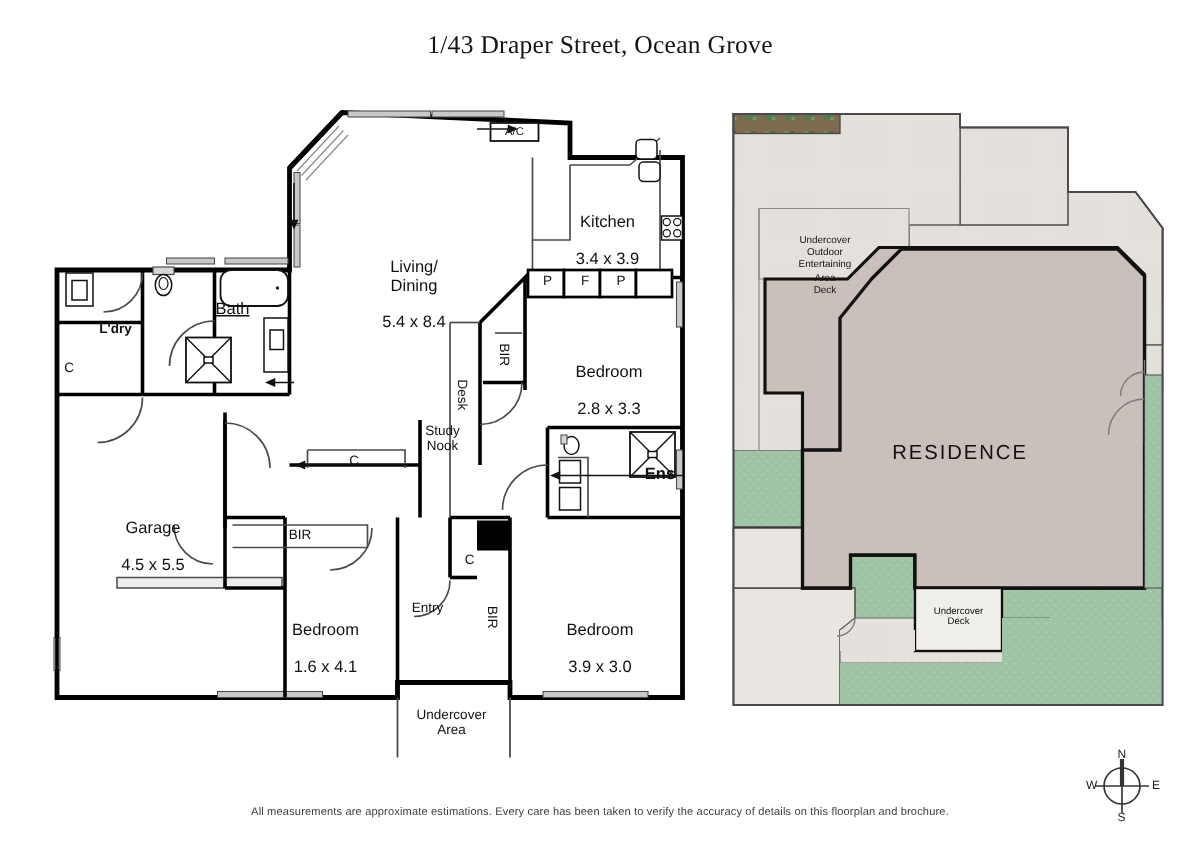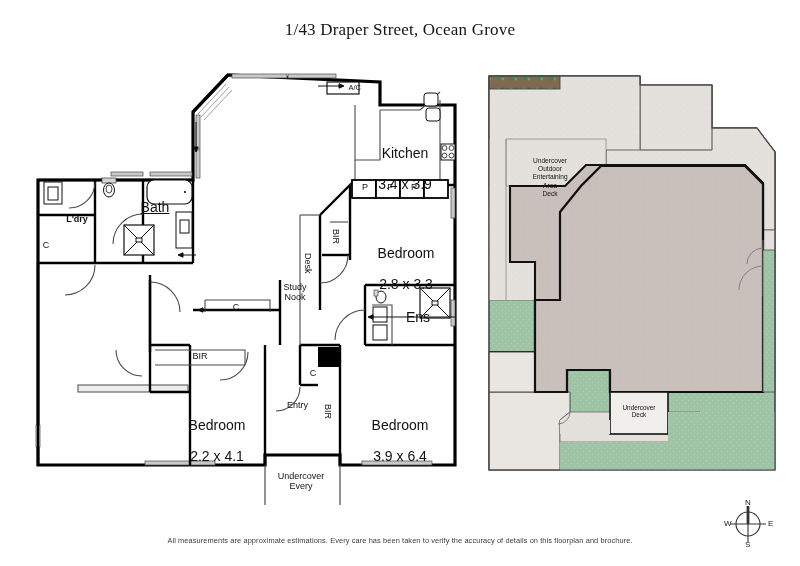--- a/index.html
+++ b/index.html
@@ -14,23 +14,23 @@
   .footer-note{
     position:absolute;left:0;top:536px;width:800px;text-align:center;
     font-size:7.4px;color:#3b3b3b;letter-spacing:.1px;
   }
 
   .stage{position:absolute;left:0;top:0;width:800px;height:566px;}
   .stage svg{display:block;}
 
   
   .lbl{position:absolute;text-align:center;line-height:1.12;
-       font-size:14px;color:#111;white-space:pre-line;}
+       font-size:11px;color:#111;white-space:pre-line;}
   .lbl.sm{font-size:9px;}
-  .lbl.xs{font-size:7.5px;text-align:right;}
+  .lbl.xs{font-size:7.5px;}
   .lbl.tiny{font-size:6.4px;}
   .lbl.vert{writing-mode:vertical-rl;text-orientation:mixed;}
   .lbl.residence{font-size:13.5px;letter-spacing:1.3px;}
   .lbl.site{font-size:6.6px;line-height:1.25;color:#141414;}
   .compass-lbl{position:absolute;font-size:8px;color:#222;}
 </style>
 </head>
 <body>
 
 <div class="stage">
@@ -313,64 +313,74 @@
     </g>
 
     <g>
       <circle cx="748" cy="524" r="12" fill="none" stroke="#333" stroke-width="1.1"></circle>
       <line x1="748" y1="506" x2="748" y2="542" stroke="#333" stroke-width="1.1"></line>
       <line x1="730" y1="524" x2="766" y2="524" stroke="#333" stroke-width="1.1"></line>
       <rect x="746.6" y="506" width="2.8" height="18" fill="#333"></rect>
     </g>
   </svg>
 
+  <div class="lbl" style="left:230px;top:160px;width:92px;">
+    <span>Living/
+Dining</span><br>
+    <span>5.4 x 8.4</span>
+  </div>
 
   <div class="lbl" style="left:370px;top:130px;width:70px;">
     <span>Kitchen</span><br>
     <span>3.4 x 3.9</span>
   </div>
 
   <div class="lbl" style="left:366px;top:230px;width:80px;">
     <span>Bedroom</span><br>
     <span>2.8 x 3.3</span>
   </div>
 
   <div class="lbl" style="left:358px;top:402px;width:84px;">
     <span>Bedroom</span><br>
-    <span>3.9 x 6.4</span>
+    <span>3.9 x 3.0</span>
   </div>
 
   <div class="lbl" style="left:176px;top:402px;width:82px;">
     <span>Bedroom</span><br>
-    <span>2.2 x 4.1</span>
-  </div>
-
+    <span>1.6 x 4.1</span>
+  </div>
+
+  <div class="lbl" style="left:62px;top:334px;width:80px;">
+    <span>Garage</span><br>
+    <span>4.5 x 5.5</span>
+  </div>
 
   <div class="lbl" style="left:131px;top:200px;width:48px;text-decoration:underline;">Bath</div>
   <div class="lbl sm" style="left:54px;top:214px;width:46px;font-weight:bold;">L'dry</div>
-  <div class="lbl" style="left:398px;top:310px;width:40px;">Ens</div>
-  <div class="lbl sm" style="left:262px;top:400px;width:46px;text-align:right;">Entry</div>
+  <div class="lbl" style="left:420px;top:310px;width:40px;font-weight:bold;">Ens</div>
+  <div class="lbl sm" style="left:262px;top:400px;width:46px;">Entry</div>
   <div class="lbl sm" style="left:270px;top:282px;width:50px;text-align:center;">Study
 Nook</div>
   <div class="lbl sm vert" style="left:303px;top:238px;height:50px;">Desk</div>
   <div class="lbl sm vert" style="left:331px;top:218px;height:38px;">BIR</div>
   <div class="lbl sm vert" style="left:323px;top:390px;height:44px;">BIR</div>
   <div class="lbl sm" style="left:178px;top:351px;width:44px;">BIR</div>
   <div class="lbl xs" style="left:325px;top:84px;width:36px;">A/C</div>
   <div class="lbl sm" style="left:248px;top:471px;width:106px;">Undercover
-Every</div>
+Area</div>
 
   <div class="lbl sm" style="left:35px;top:240px;width:22px;">C</div>
   <div class="lbl sm" style="left:225px;top:302px;width:22px;">C</div>
   <div class="lbl sm" style="left:302px;top:368px;width:22px;">C</div>
 
   <div class="lbl sm" style="left:355px;top:182px;width:20px;">P</div>
   <div class="lbl sm" style="left:380px;top:182px;width:20px;">F</div>
   <div class="lbl sm" style="left:404px;top:182px;width:20px;">P</div>
 
+  <div class="lbl residence" style="left:560px;top:294px;width:160px;">RESIDENCE</div>
   <div class="lbl site" style="left:508px;top:157px;width:84px;">Undercover
 Outdoor
 Entertaining
 Area
 Deck</div>
   <div class="lbl tiny" style="left:611px;top:404px;width:56px;">Undercover
 Deck</div>
 
   <div class="compass-lbl" style="left:745px;top:498px;">N</div>
   <div class="compass-lbl" style="left:768px;top:519px;">E</div>

